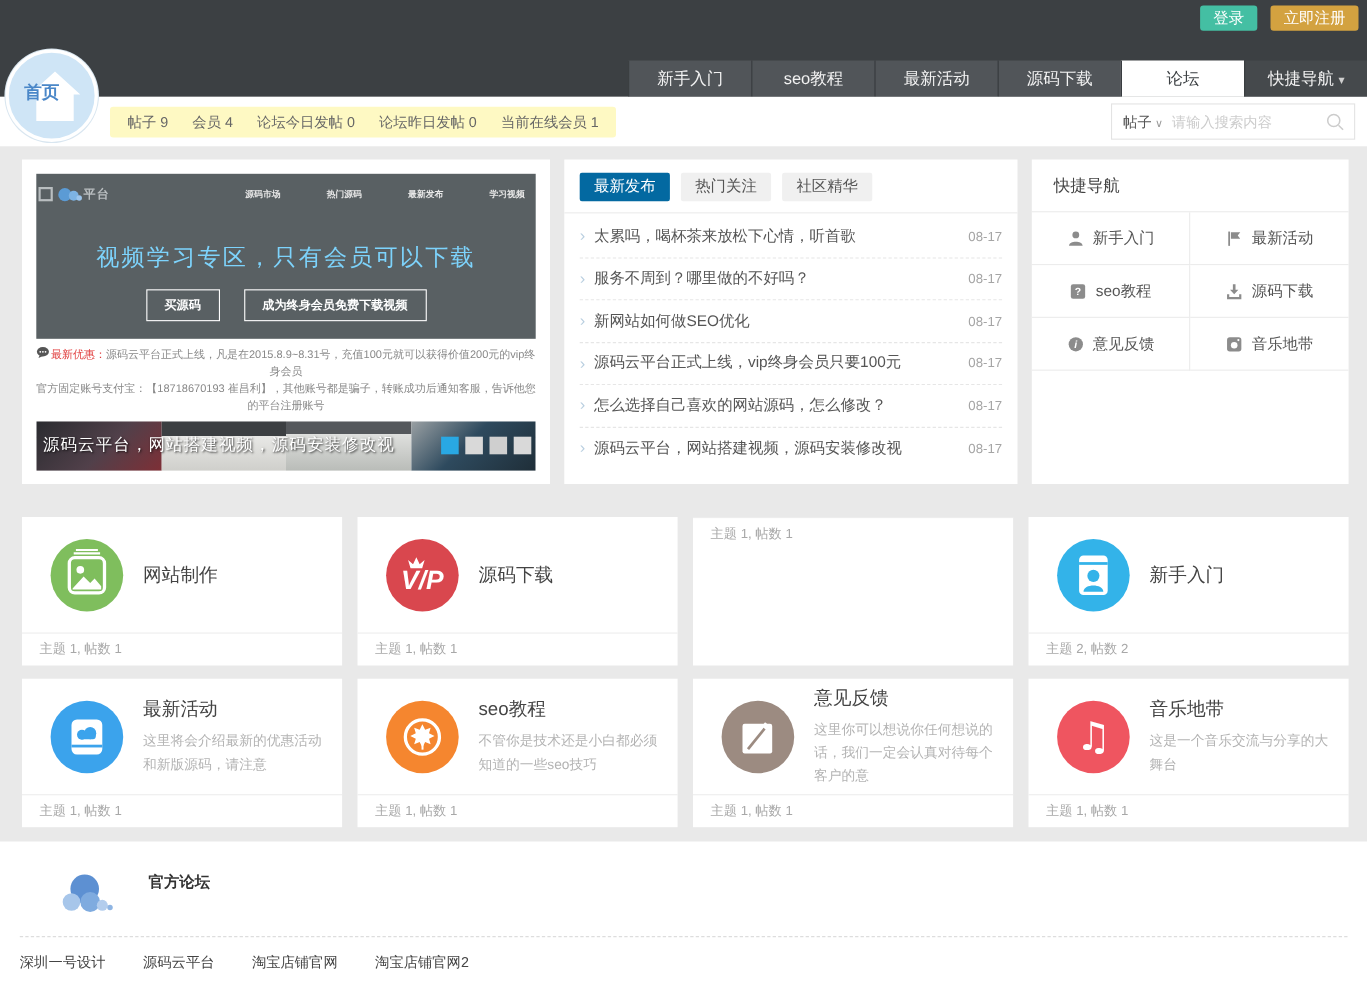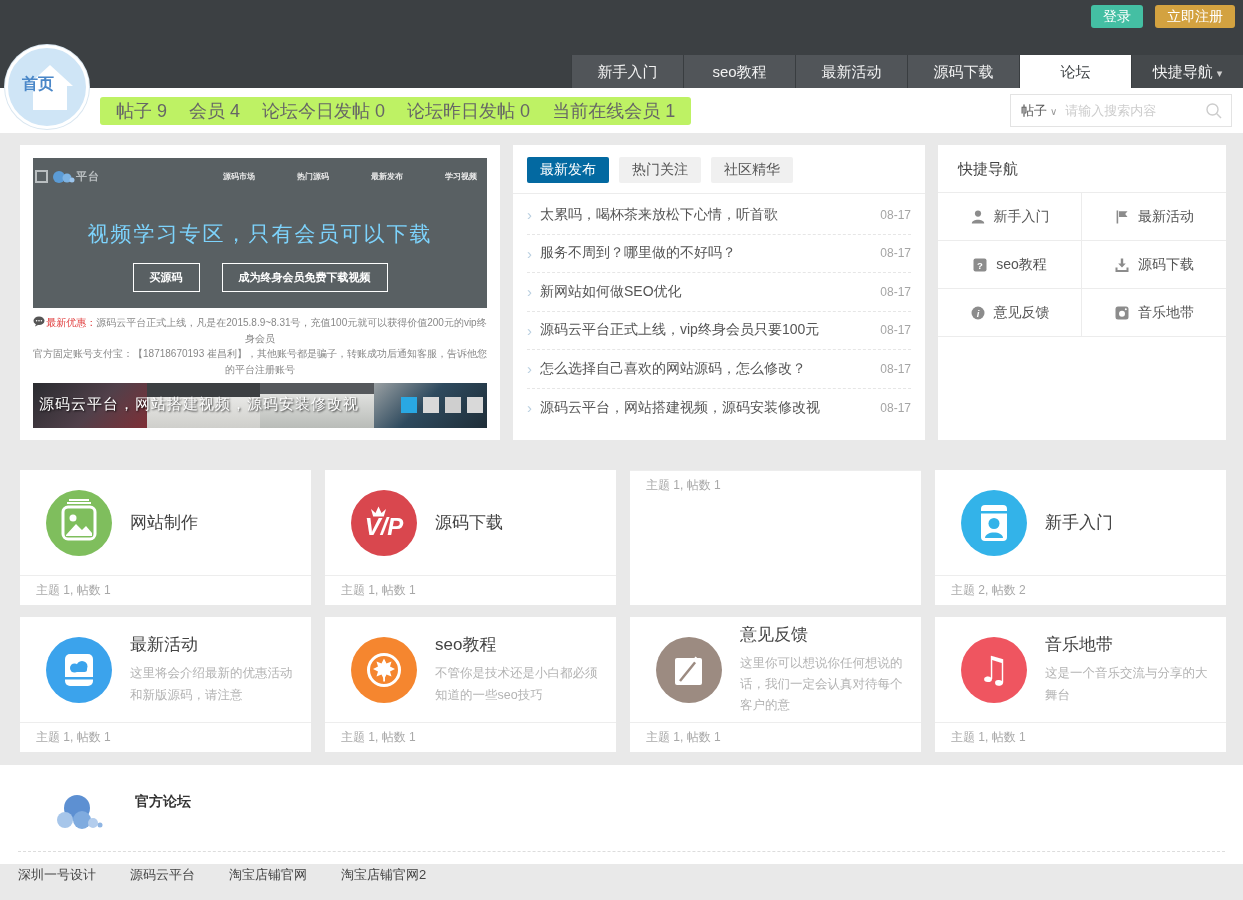--- a/index.html
+++ b/index.html
@@ -17,21 +17,21 @@
   .nav-tab .caret{font-size:11px;color:#cfcfcf;margin-left:4px;}
 
   
   .logo-circle{position:absolute;left:5px;top:45px;width:84px;height:84px;border-radius:50%;
     background:#cfe5f6;border:3px solid #ffffff;z-index:5;cursor:pointer;box-shadow:0 0 0 1px #d9e6f0;}
   .logo-house{position:absolute;left:16px;top:14px;}
   .logo-label{position:absolute;left:14px;top:26px;color:#4a87c8;font-size:16px;font-weight:bold;}
 
   
   .substrip{position:absolute;left:0;top:88px;width:1243px;height:45px;background:#fff;}
-  .statsbar{position:absolute;left:100px;top:9px;height:28px;line-height:28px;background:#bef264;border-radius:3px;padding:0 16px;font-size:18px;color:#666;display:flex;gap:22px;white-space:nowrap;}
+  .statsbar{position:absolute;left:100px;top:9px;height:28px;line-height:28px;background:#fef9c3;border-radius:3px;padding:0 16px;font-size:13px;color:#666;display:flex;gap:22px;white-space:nowrap;}
   .searchbox{position:absolute;right:11px;top:6px;width:222px;height:33px;border:1px solid #e3e3e3;background:#fff;display:flex;align-items:center;}
   .search-cat{padding:0 8px 0 10px;font-size:13px;color:#555;cursor:pointer;white-space:nowrap;}
   .search-cat .caret{color:#999;font-size:10px;margin-left:3px;}
   .search-input{flex:1;border:0;outline:0;font-size:13px;color:#555;min-width:0;font-family:"Liberation Sans",sans-serif;}
   .search-input::placeholder{color:#ccc;}
   .search-ico{padding:0 8px;cursor:pointer;display:flex;align-items:center;}
 
   
   .card{position:absolute;background:#fff;}
   .card-carousel{left:20px;top:145px;width:480px;height:295px;padding:13px;}
@@ -89,21 +89,21 @@
   .cat-card{background:#fff;display:flex;flex-direction:column;cursor:pointer;}
   .cat-main{flex:1;display:flex;align-items:center;padding:0 14px 0 26px;overflow:hidden;}
   .cat-ico{width:66px;height:66px;border-radius:50%;flex:0 0 66px;position:relative;}
   .cat-ico svg{position:absolute;left:0;top:0;}
   .cat-text{margin-left:18px;overflow:hidden;}
   .cat-name{font-size:17px;color:#444;}
   .cat-desc{margin-top:7px;font-size:12.5px;color:#b3b3b3;line-height:1.7;}
   .cat-stats{border-top:1px solid #ededed;height:30px;line-height:29px;padding-left:16px;font-size:12px;color:#a8a8a8;}
 
   
-  .footer{position:absolute;left:0;top:765px;width:1243px;height:99px;background:#fff;}
+  .footer{position:absolute;left:0;top:765px;width:1243px;height:135px;background:#fff;}
   .footer-brand{display:flex;align-items:flex-start;padding:28px 0 0 55px;}
   .footer-text{margin-left:28px;}
   .footer-title{font-size:14px;font-weight:bold;color:#333;}
   .footer-sub{margin-top:6px;font-size:13px;color:#666;}
   .footer-divider{margin:18px 18px 0 18px;border-top:1px dashed #ddd;}
   .footer-links{display:flex;gap:34px;padding:14px 0 0 18px;}
   .footer-links span{font-size:13px;color:#444;cursor:pointer;}
 </style>
 </head>
 <body>

